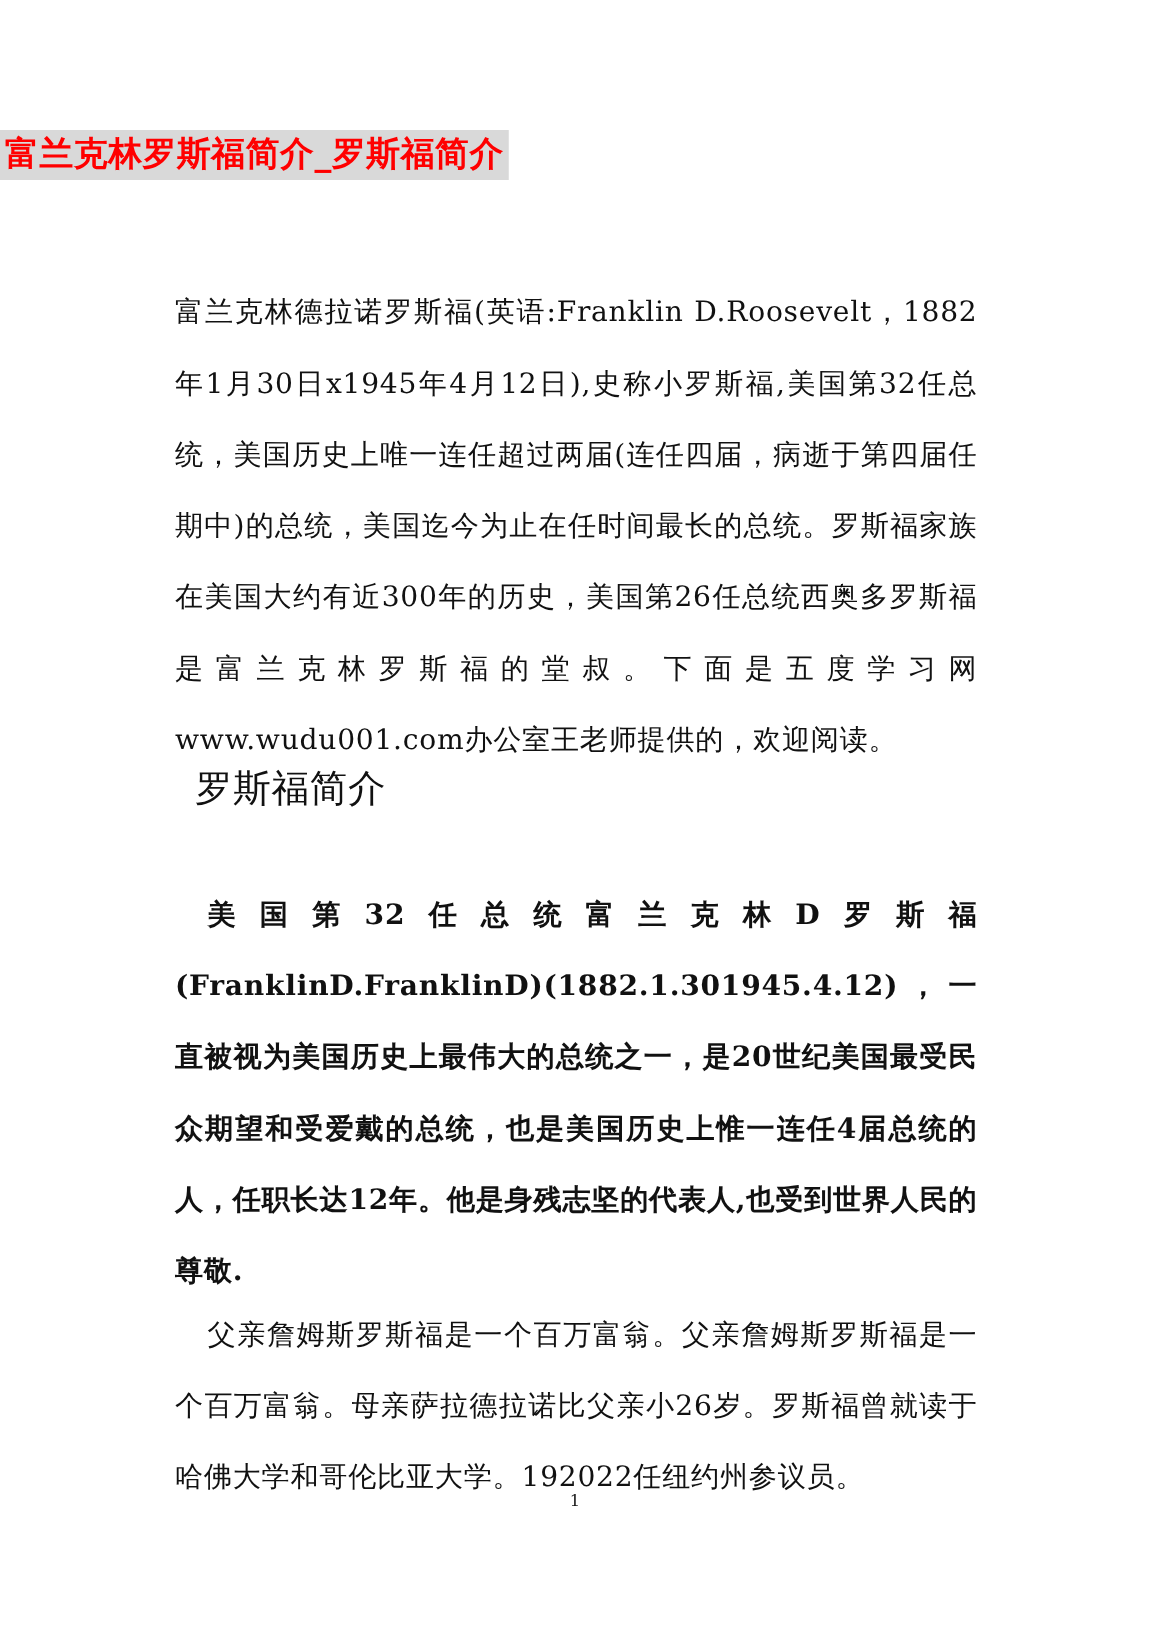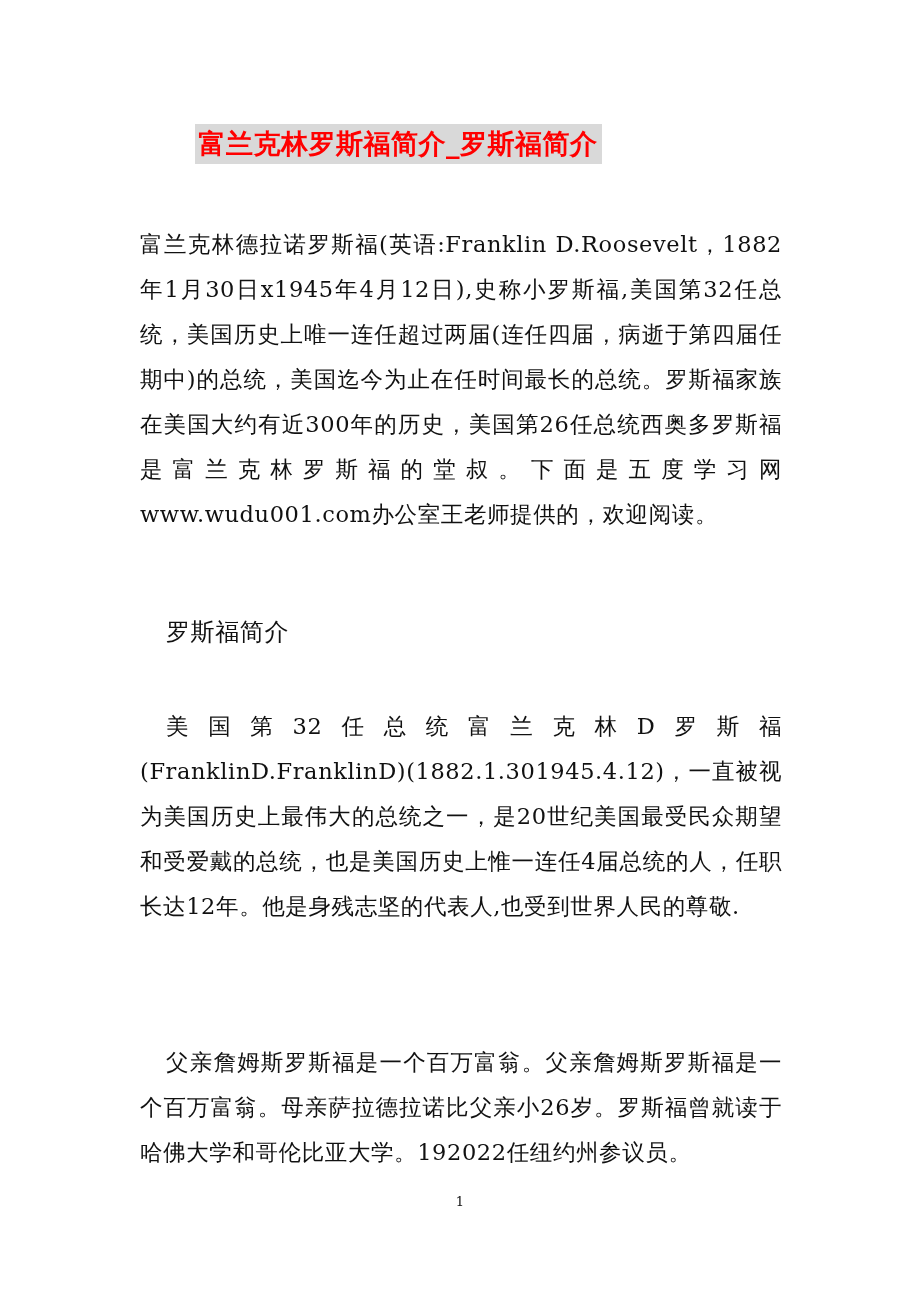--- a/index.html
+++ b/index.html
@@ -1,26 +1,26 @@
 <!DOCTYPE html>
 <html><head>
 <meta charset="utf-8">
 <style>
   html, body { margin: 0; padding: 0; background: #ffffff; }
   body { width: 920px; height: 1302px; position: relative; overflow: hidden;
          font-family: "DejaVu Serif", "Liberation Serif", serif; color: #111; }
-  .title-wrap { position: absolute; top: 124px; left: 0; width: 796px; text-align: center; }
+  .title-wrap { position: absolute; top: 104px; left: 0; width: 796px; }
   .title { display: inline-block; background: #d9d9d9; color: #ff0000;
            font-family: "DejaVu Sans", "Liberation Sans", sans-serif; font-weight: bold;
            font-size: 27px; line-height: 40px; padding: 0 4px; letter-spacing: 0.5px; }
   .para { position: absolute; left: 140px; width: 642px; font-size: 22.5px;
-          line-height: 45px; text-align: justify; letter-spacing: 0.6px; }
+          line-height: 57px; text-align: justify; letter-spacing: 0.6px; }
   .p1 { top: 222px; }
-  .heading { position: absolute; left: 166px; top: 612px; font-size: 24px; line-height: 40px; letter-spacing: 0.6px; }
-  .p2 { top: 704px; text-indent: 26px; text-align-last: left; }
+  .heading { position: absolute; left: 156px; top: 612px; font-size: 30px; line-height: 40px; letter-spacing: 0.6px; }
+  .p2 { top: 704px; text-indent: 26px; text-align-last: left; font-weight: bold; }
   .p2 .spaced { display: block; text-align: justify; text-align-last: justify; }
   .p3 { top: 1040px; text-indent: 26px; }
   .page-num { position: absolute; top: 1194px; left: 0; width: 920px; text-align: center;
               font-size: 13px; font-family: "DejaVu Serif", serif; }
 </style>
 </head>
 <body>
 
 <div class="title-wrap">
   <span class="title">富兰克林罗斯福简介_罗斯福简介</span>

